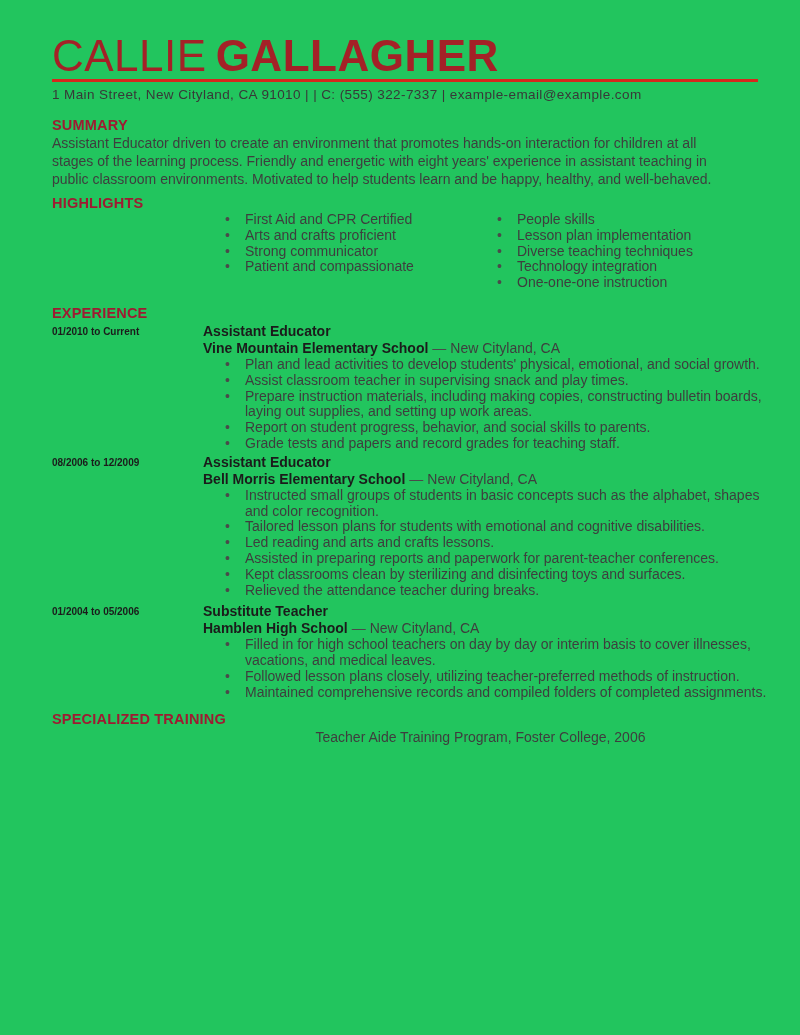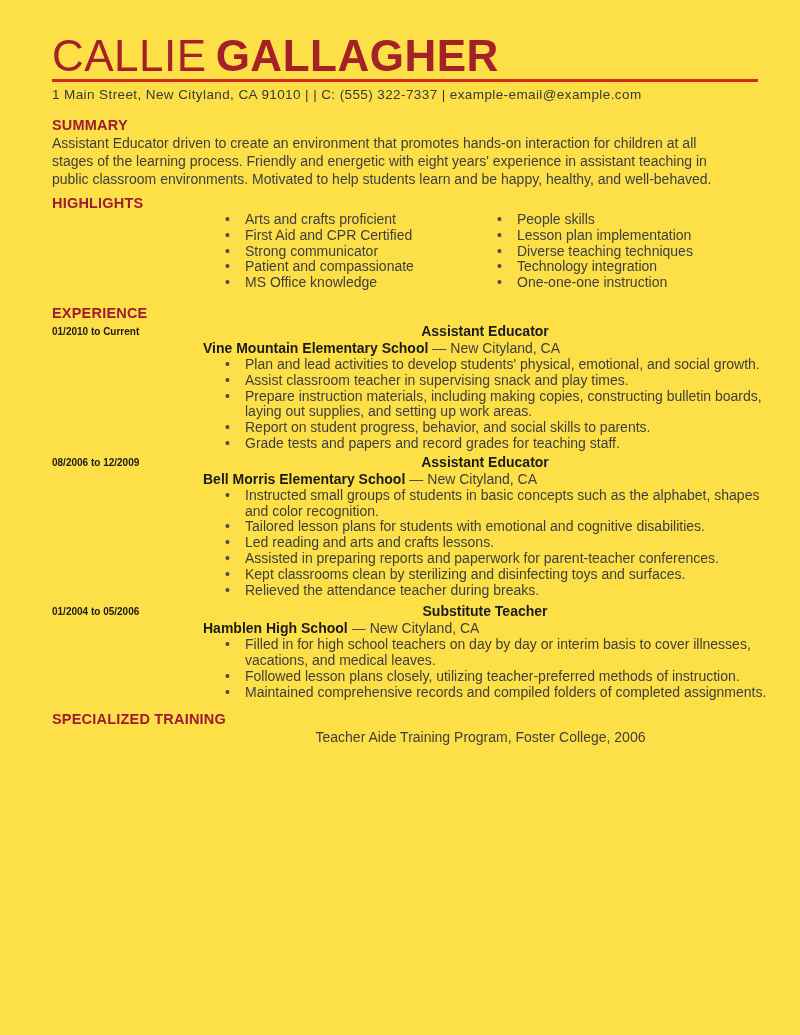--- a/index.html
+++ b/index.html
@@ -1,20 +1,20 @@
 <!DOCTYPE html>
 <html><head>
 <meta charset="utf-8">
 <style>
   * { margin:0; padding:0; box-sizing:border-box; }
   html,body { background:#ffffff; }
   body { font-family:"Liberation Sans", sans-serif; -webkit-font-smoothing:antialiased; }
   .page {
     position:relative; width:800px; height:1035px; margin:0 auto;
-    background:#fde047; padding:36px 42px 0 52px; overflow:hidden;
+    background:#22c55e; padding:36px 42px 0 52px; overflow:hidden;
   }
   
   .name { line-height:40px; font-size:44px; color:#a42127; white-space:nowrap; letter-spacing:.5px; }
   .name .first { font-weight:400; }
   .name .last  { font-weight:700; margin-left:9px; }
   .rule { width:706px; height:3px; background:#d7281d; margin-top:3px; }
   .contact { margin-top:5px; font-size:13.5px; line-height:15px; color:#383838; letter-spacing:.4px; }
 
   
   .sec-heading { color:#9e1b32; font-weight:700; font-size:14.5px; line-height:16px; letter-spacing:.2px; }
@@ -31,21 +31,21 @@
   ul.blist li::before { content:"\2022"; position:absolute; left:22px; top:0; color:#4a4a4a; }
   .hl-col1 { width:272px; }
   .hl-col2 { flex:1; }
 
   
   .sec-experience { margin-top:14px; }
   .job { display:flex; margin-top:2px; }
   .job.j3 { margin-top:5px; }
   .job-dates { width:151px; flex-shrink:0; font-size:10px; font-weight:700; color:#1b1b1b; line-height:17px; }
   .job-body { flex:1; }
-  .job-title { font-size:14px; font-weight:700; color:#1b1b1b; line-height:17px;text-align:center; }
+  .job-title { font-size:14px; font-weight:700; color:#1b1b1b; line-height:17px; }
   .job-school-line { font-size:14px; line-height:17px; color:#3e3e3e; }
   .job-school { font-weight:700; color:#1b1b1b; }
   .job-sep { color:#4a4a4a; padding:0 4px; }
   .job-bullets { width:564px; }
 
   
   .sec-training { margin-top:10px; }
   .training-text { margin-left:151px; margin-top:1px; font-size:14px; line-height:18px; color:#3e3e3e;text-align:center; }
 </style>
 </head>
@@ -63,25 +63,24 @@
 
   <div class="sec-summary">
     <div class="sec-heading">SUMMARY</div>
     <div class="summary-text">Assistant Educator driven to create an environment that promotes hands-on interaction for children at all stages of the learning process. Friendly and energetic with eight years' experience in assistant teaching in public classroom environments. Motivated to help students learn and be happy, healthy, and well-behaved.</div>
   </div>
 
   <div class="sec-highlights">
     <div class="sec-heading">HIGHLIGHTS</div>
     <div class="hl-row">
       <ul class="blist hl-col1">
+          <li>First Aid and CPR Certified</li>
           <li>Arts and crafts proficient</li>
-          <li>First Aid and CPR Certified</li>
           <li>Strong communicator</li>
           <li>Patient and compassionate</li>
-          <li>MS Office knowledge</li>
         </ul>
       <ul class="blist hl-col2">
           <li>People skills</li>
           <li>Lesson plan implementation</li>
           <li>Diverse teaching techniques</li>
           <li>Technology integration</li>
           <li>One-one-one instruction</li>
         </ul>
     </div>
   </div>

